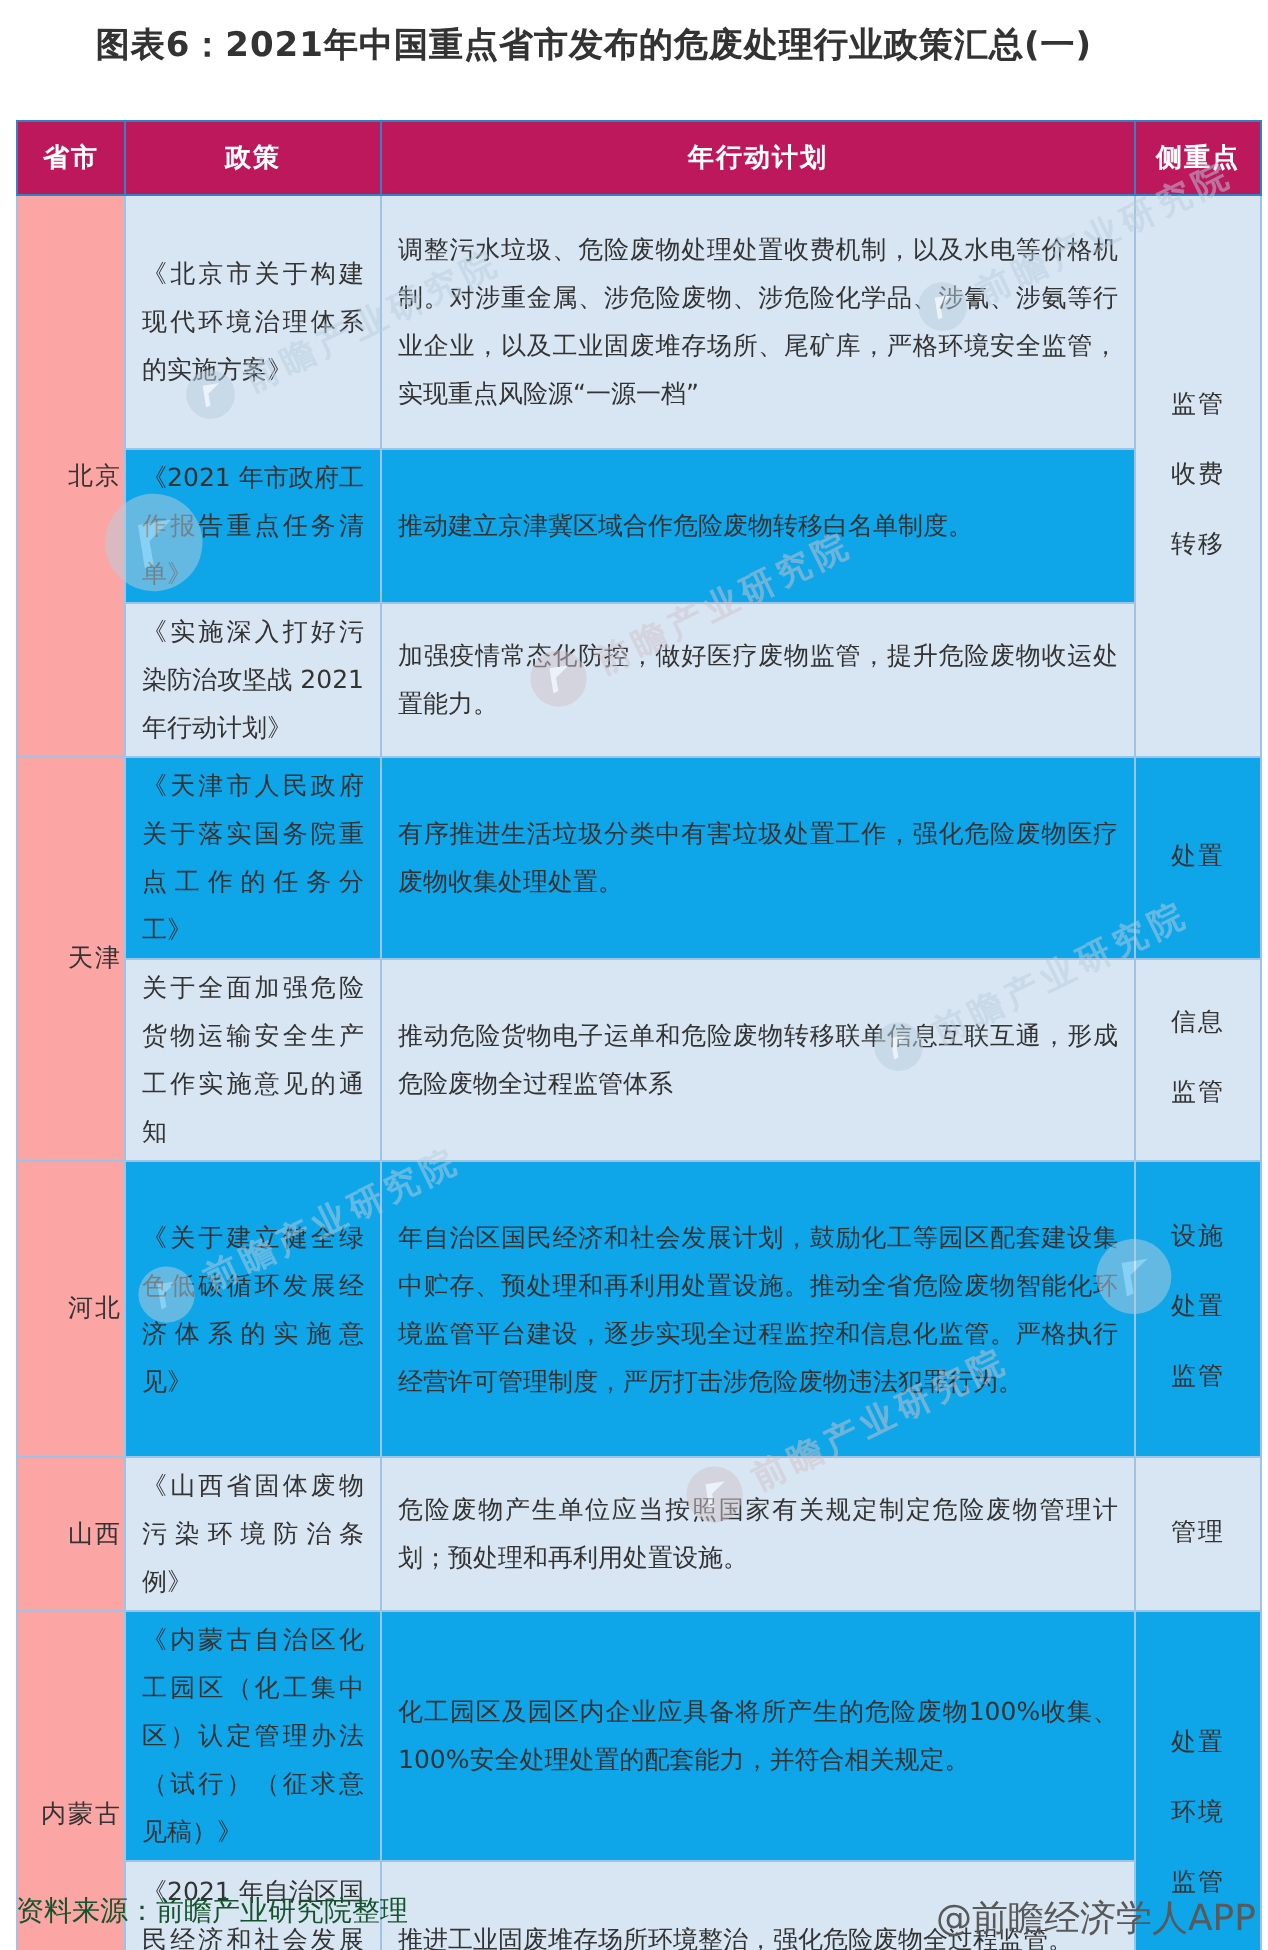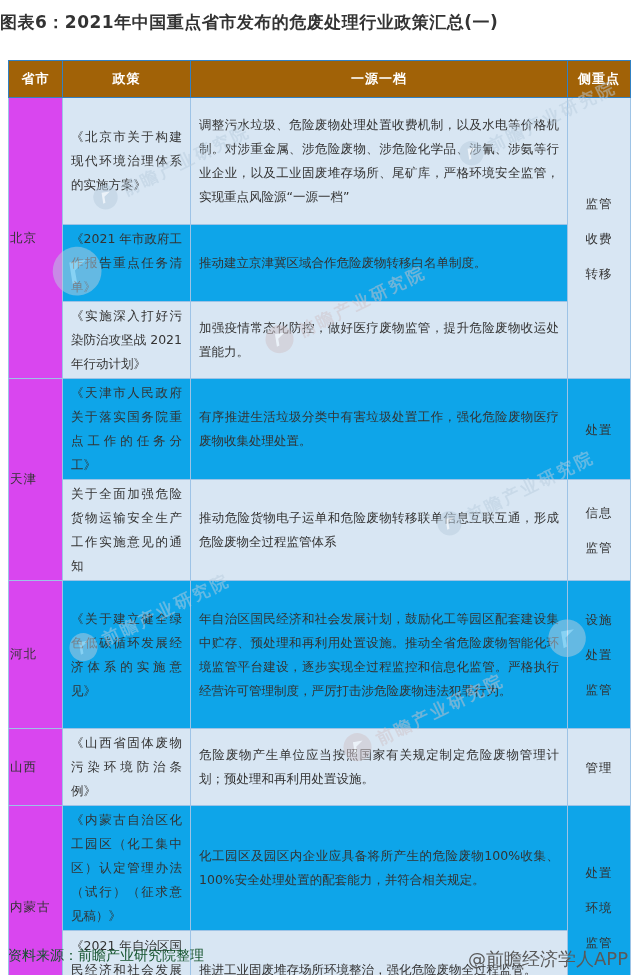--- a/index.html
+++ b/index.html
@@ -1,41 +1,41 @@
 <!DOCTYPE html>
 <html><head>
 <meta charset="utf-8">
 <style>
   html,body{margin:0;padding:0;}
   body{
     width:634px;height:975px;background:#ffffff;position:relative;overflow:hidden;
     font-family:"DejaVu Sans","Liberation Sans",sans-serif;color:#333333;
   }
   .page-title{
-    position:absolute;top:11px;left:0;width:546px;text-align:left;
+    position:absolute;top:11px;left:0;width:546px;text-align:right;
     font-size:17px;font-weight:bold;color:#333333;letter-spacing:0.5px;
   }
   table.policy-table{
     position:absolute;top:60px;left:8px;width:622px;
     border-collapse:collapse;table-layout:fixed;
   }
   .policy-table th{
-    background:#a16207;color:#ffffff;font-size:13px;font-weight:bold;
+    background:#be185d;color:#ffffff;font-size:13px;font-weight:bold;
     height:34px;border:1px solid #3181c3;text-align:center;letter-spacing:1px;
   }
   .policy-table td{
     border:1px solid #9dc3e6;font-size:12.5px;color:#333333;
     vertical-align:middle;
   }
-  td.cell-prov{text-align:left;background:#d946ef;letter-spacing:1px;}
+  td.cell-prov{text-align:right;background:#fca5a5;letter-spacing:1px;}
   td.cell-policy,td.cell-content{
     padding:2px 8px;line-height:24px;text-align:justify;text-justify:inter-ideograph;
   }
   td.cell-focus{
-    text-align:center;line-height:35px;padding:0 4px;white-space:pre-line;letter-spacing:1px;
+    text-align:center;line-height:35px;padding:0 4px;white-space:pre-line;letter-spacing:1px;font-family:Liberation Mono, monospace;
   }
   .bg-blue{background:#d8e6f3;}
   .bg-white{background:#0ea5e9;}
   .footer-source{position:absolute;left:8px;top:947px;font-size:14px;color:#14532d;}
   .footer-credit{position:absolute;right:6px;top:947px;font-size:18px;color:#595959;}
   
   .wm{
     position:absolute;display:flex;align-items:center;gap:6px;
     transform:rotate(-26deg);pointer-events:none;z-index:3;opacity:0.5;
     color:#b9cdde;font-size:17px;font-weight:bold;letter-spacing:3px;white-space:nowrap;
@@ -124,21 +124,21 @@
   <colgroup>
     <col style="width:54px">
       <col style="width:128px">
       <col style="width:377px">
       <col style="width:63px">
   </colgroup>
   <thead>
     <tr>
       <th>省市</th>
       <th>政策</th>
-      <th>一源一档</th>
+      <th>年行动计划</th>
       <th>侧重点</th>
     </tr>
   </thead>
   <tbody>
 
     <tr style="height:127px">
       <td class="cell-prov" rowspan="3">北京</td>
       <td class="cell-policy bg-blue">《北京市关于构建现代环境治理体系的实施方案》</td>
       <td class="cell-content bg-blue">调整污水垃圾、危险废物处理处置收费机制，以及水电等价格机制。对涉重金属、涉危险废物、涉危险化学品、涉氰、涉氨等行业企业，以及工业固废堆存场所、尾矿库，严格环境安全监管，实现重点风险源“一源一档”</td>
       <td class="cell-focus bg-blue" rowspan="3">监管

